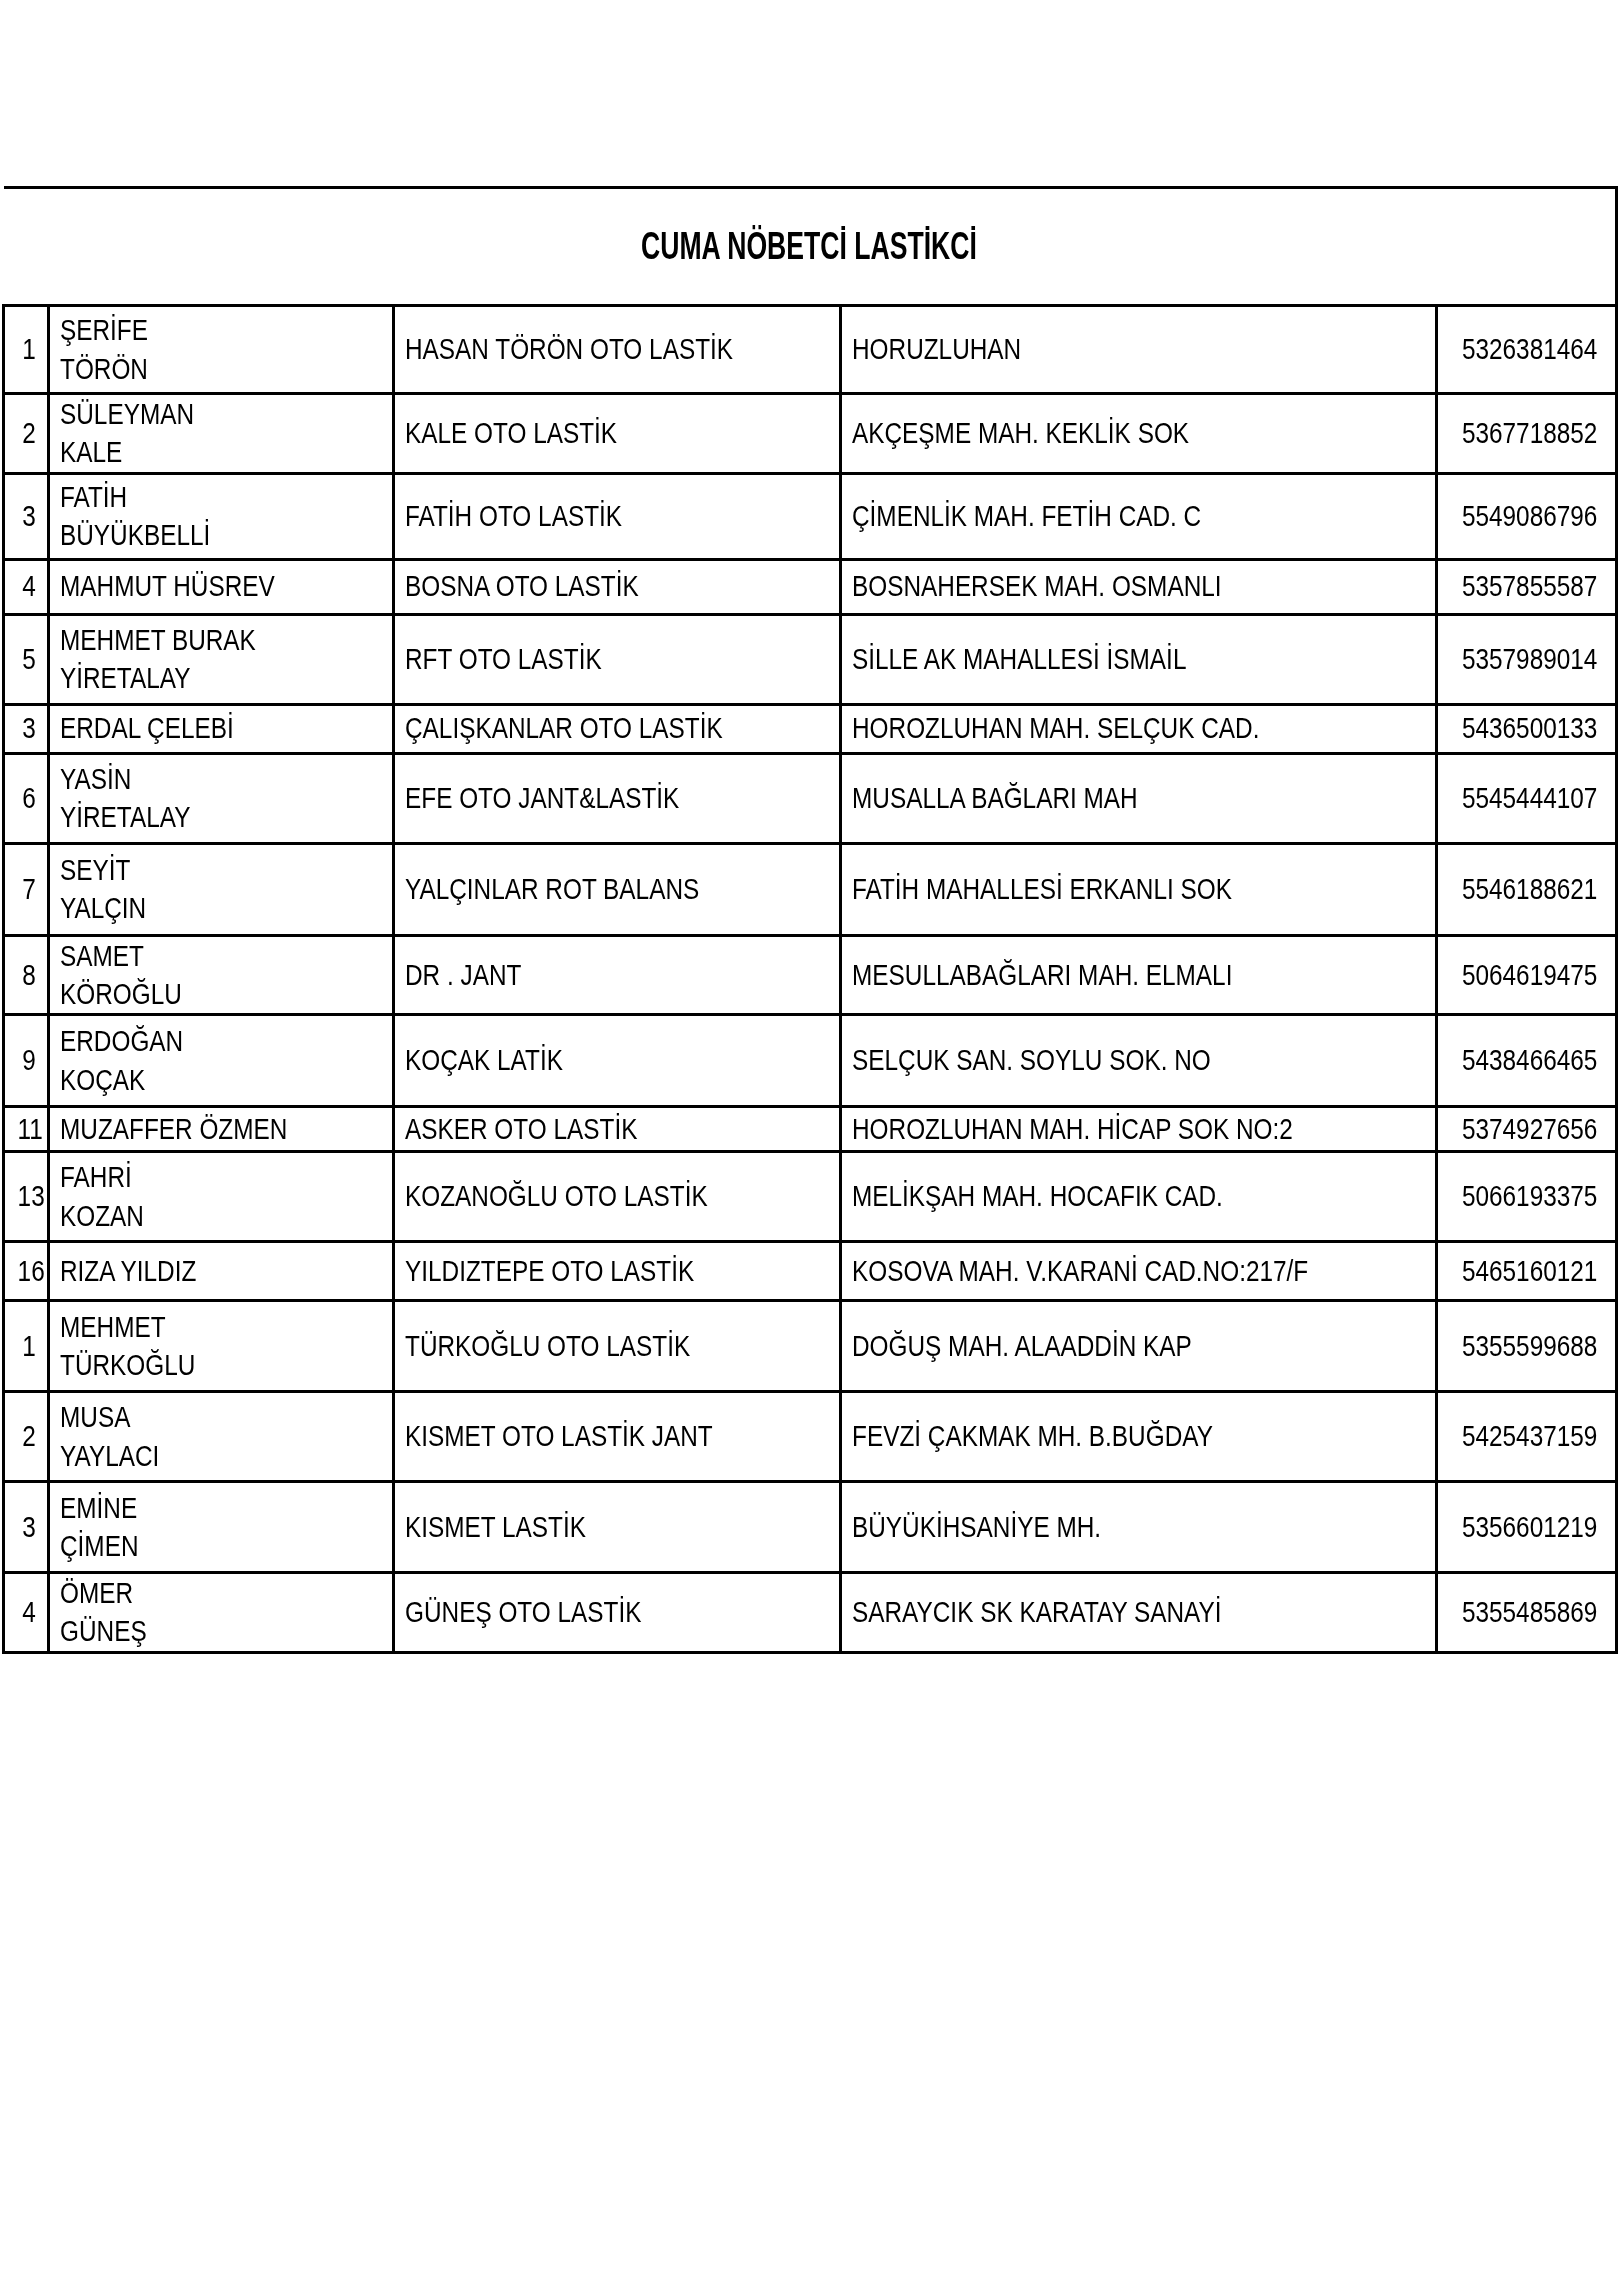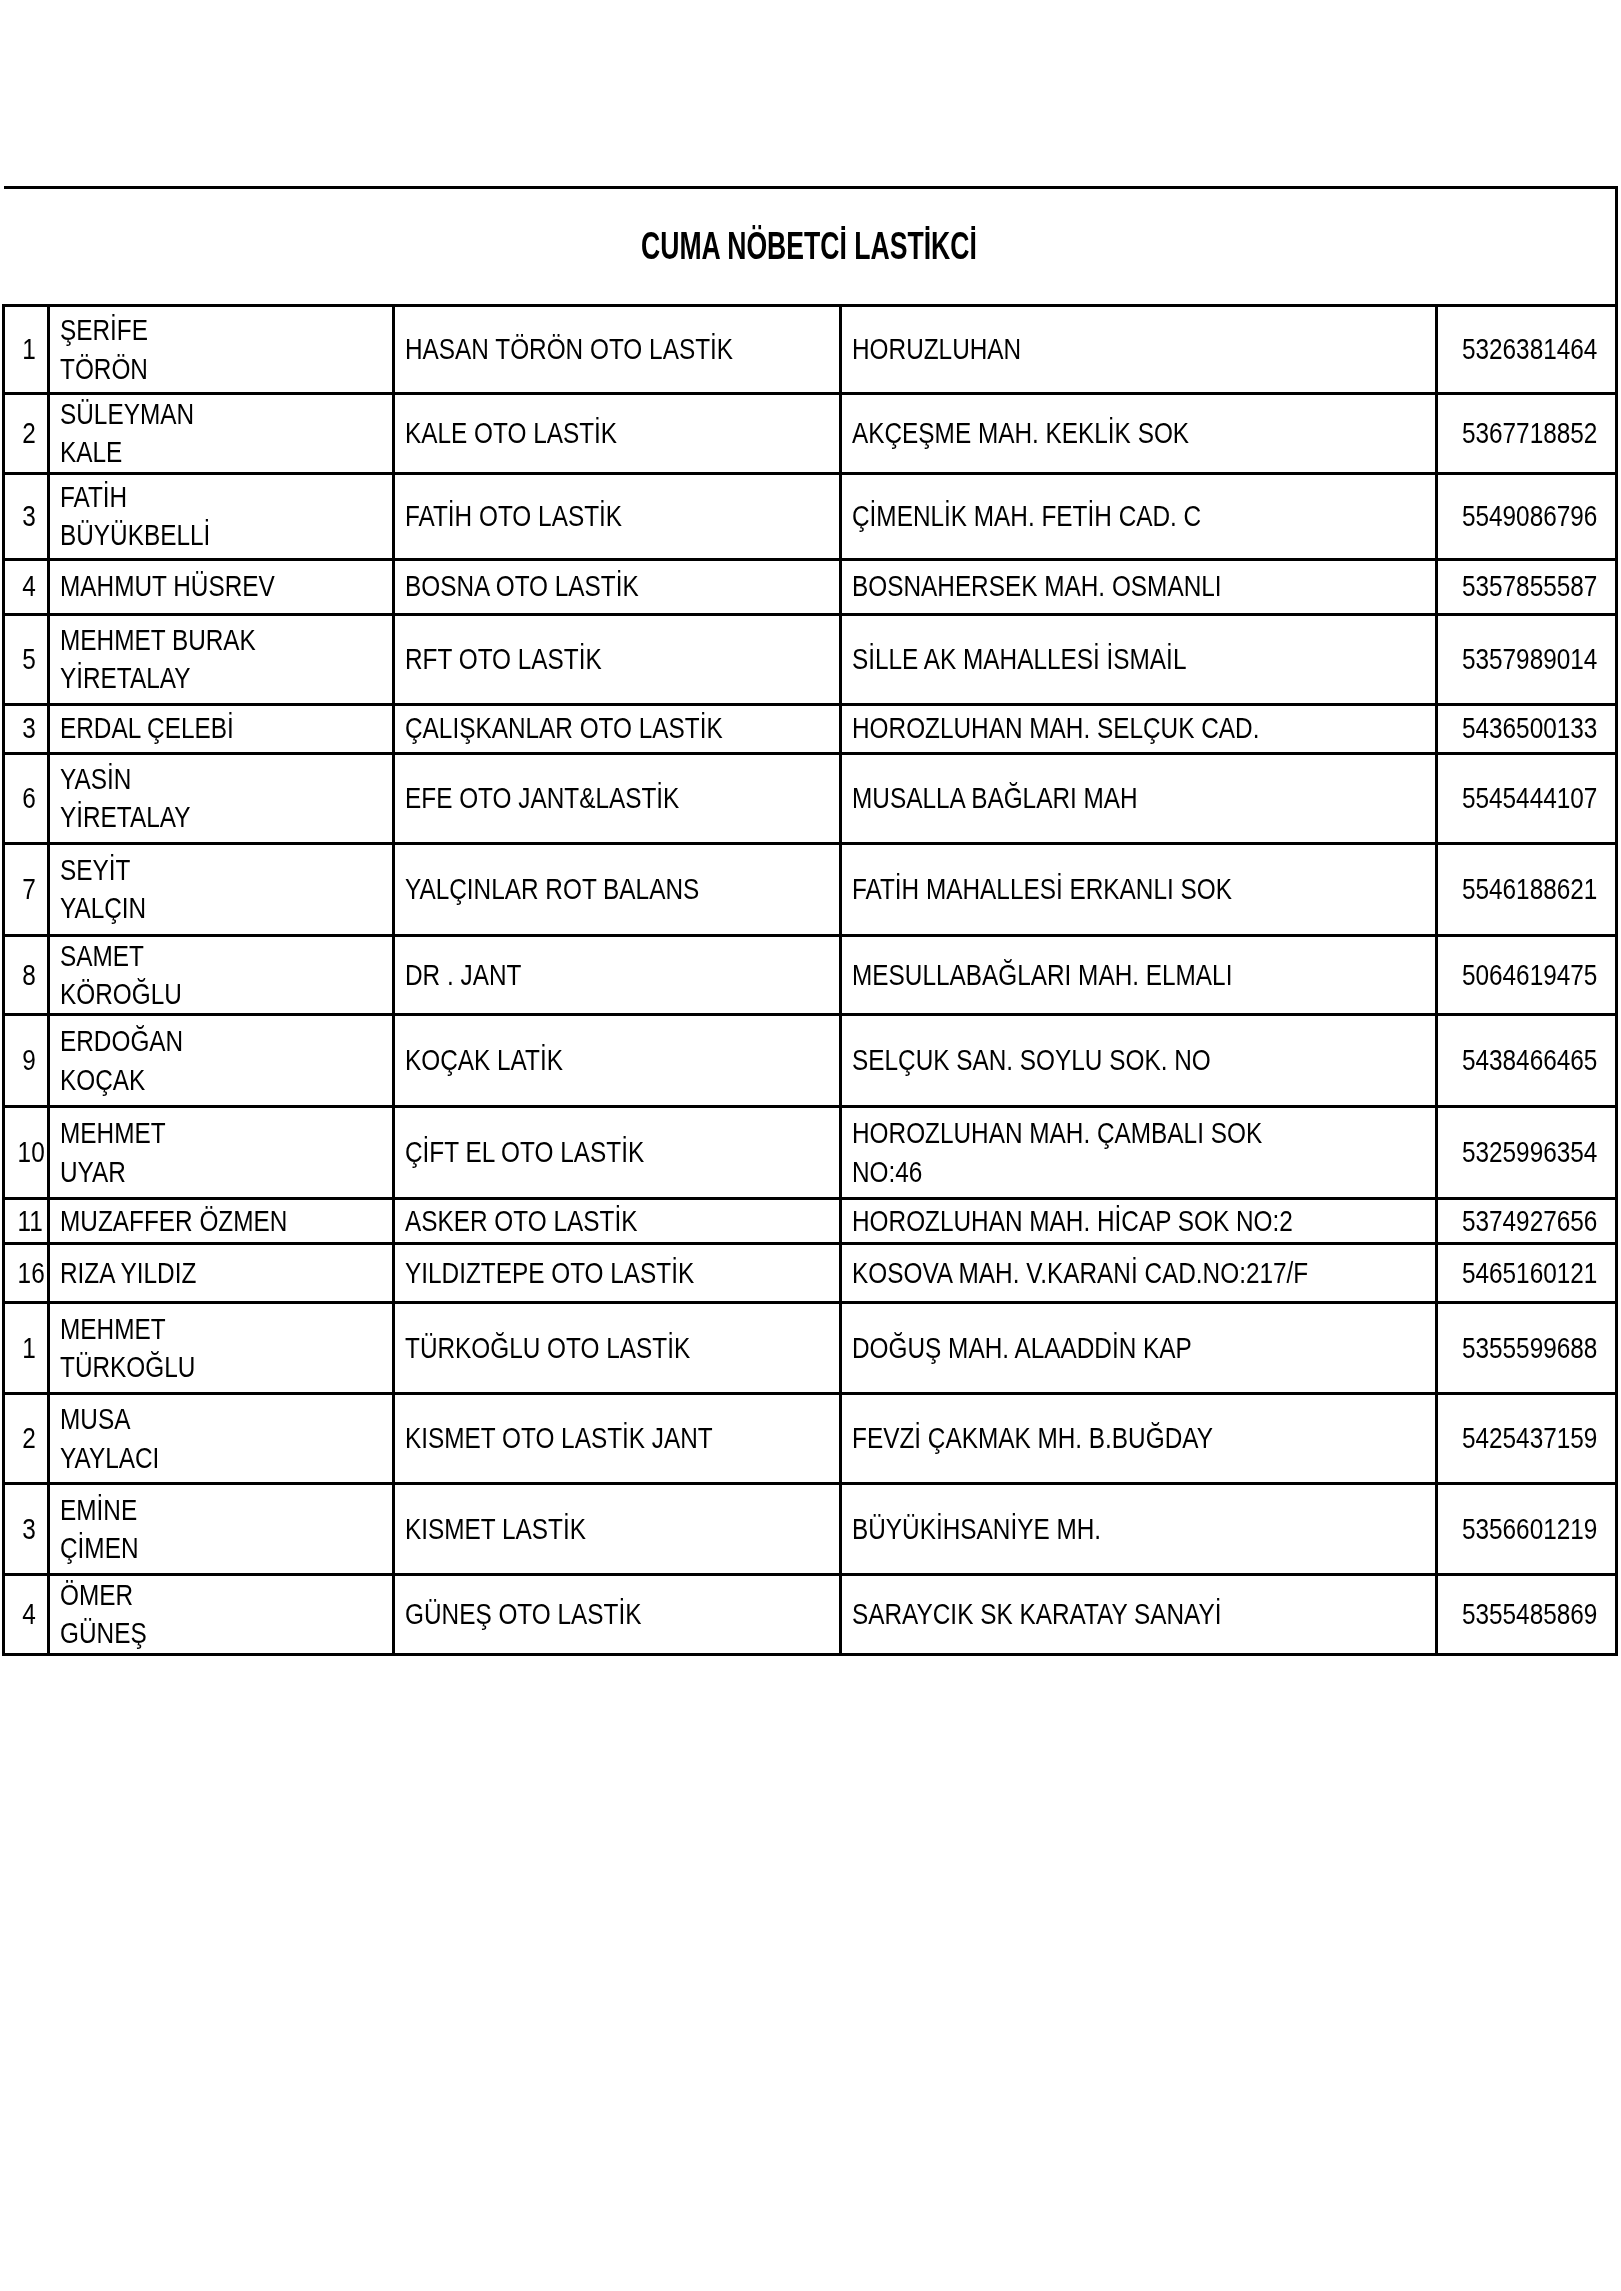--- a/index.html
+++ b/index.html
@@ -126,34 +126,34 @@
       <td class="c-phone"><span class="tc">5064619475</span></td>
     </tr>
     <tr style="height:92px">
       <td class="c-no"><span class="tc">9</span></td>
       <td><span class="t">ERDOĞAN
 KOÇAK</span></td>
       <td><span class="t">KOÇAK LATİK</span></td>
       <td><span class="t">SELÇUK SAN. SOYLU SOK. NO</span></td>
       <td class="c-phone"><span class="tc">5438466465</span></td>
     </tr>
-    <tr style="height:92px">
-      <td class="c-no"><span class="tc">10</span></td>
-      <td><span class="t">MEHMET
-UYAR</span></td>
-      <td><span class="t">ÇİFT EL OTO LASTİK</span></td>
-      <td><span class="t">HOROZLUHAN MAH. ÇAMBALI SOK NO:46</span></td>
-      <td class="c-phone"><span class="tc">5325996354</span></td>
-    </tr>
     <tr style="height:45px">
       <td class="c-no"><span class="tc">11</span></td>
       <td><span class="t">MUZAFFER ÖZMEN</span></td>
       <td><span class="t">ASKER OTO LASTİK</span></td>
       <td><span class="t">HOROZLUHAN MAH. HİCAP SOK NO:2</span></td>
       <td class="c-phone"><span class="tc">5374927656</span></td>
+    </tr>
+    <tr style="height:90px">
+      <td class="c-no"><span class="tc">13</span></td>
+      <td><span class="t">FAHRİ
+KOZAN</span></td>
+      <td><span class="t">KOZANOĞLU OTO LASTİK</span></td>
+      <td><span class="t">MELİKŞAH MAH. HOCAFIK CAD.</span></td>
+      <td class="c-phone"><span class="tc">5066193375</span></td>
     </tr>
     <tr style="height:59px">
       <td class="c-no"><span class="tc">16</span></td>
       <td><span class="t">RIZA YILDIZ</span></td>
       <td><span class="t">YILDIZTEPE OTO LASTİK</span></td>
       <td><span class="t">KOSOVA MAH. V.KARANİ CAD.NO:217/F</span></td>
       <td class="c-phone"><span class="tc">5465160121</span></td>
     </tr>
 
 

